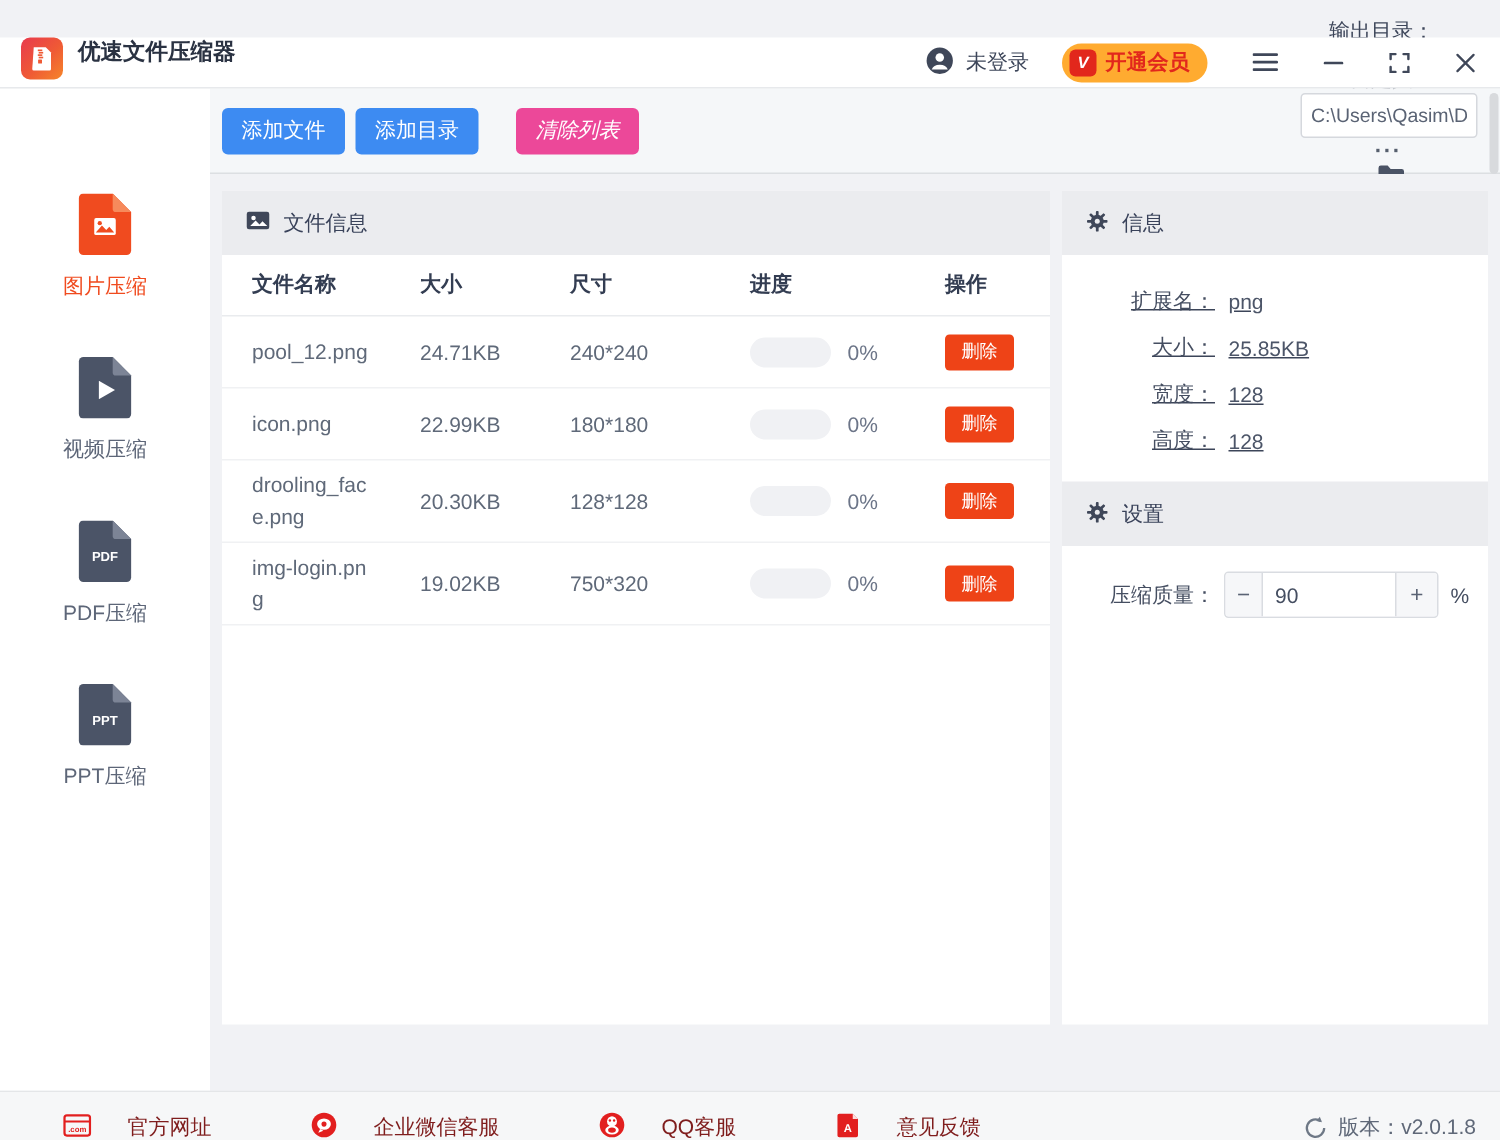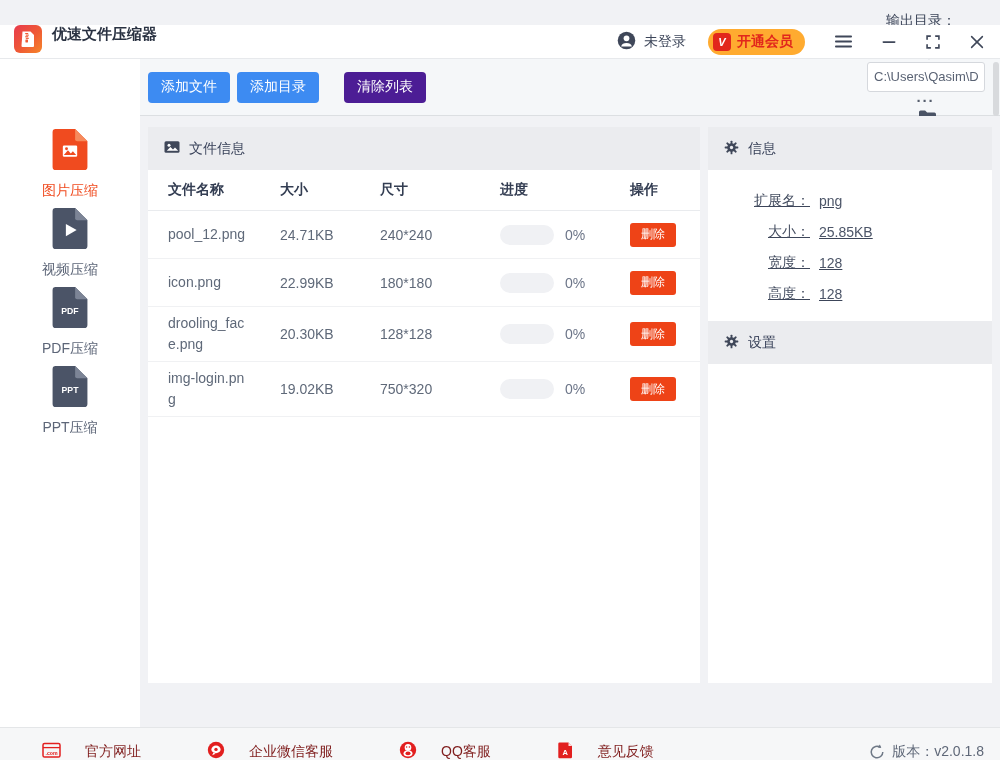--- a/index.html
+++ b/index.html
@@ -14,31 +14,31 @@
   .tb-right { margin-left:auto; display:flex; align-items:center; }
   .login-wrap { display:flex; align-items:center; cursor:pointer; }
   .login-text { margin-left:8px; color:#3c4559; }
   .vip-pill { margin-left:22px; background:#ffab30; border-radius:14px; height:26px; display:flex; align-items:center; padding:0 12px 0 5px; cursor:pointer; }
   .vip-badge { width:18px; height:18px; border-radius:4px; background:#e2271c; color:#fff; font-size:11px; font-weight:700; font-style:italic; display:flex; align-items:center; justify-content:center; }
   .vip-label { margin-left:6px; color:#e2271c; font-weight:700; }
   .win-btn { margin-left:30px; display:flex; align-items:center; cursor:pointer; }
 
   
   .main-row { display:flex; height:668px; }
-  .sidebar { width:140px; background:#fff; display:flex; flex-direction:column; align-items:center; padding-top:70px; gap:8px; }
+  .sidebar { width:140px; background:#fff; display:flex; flex-direction:column; align-items:center; padding-top:70px; gap:38px; }
   .side-item { display:flex; flex-direction:column; align-items:center; cursor:pointer; }
   .side-label { margin-top:9px; color:#5d6678; }
   .side-item.active .side-label { color:#f04b1f; }
   .content { flex:1; display:flex; flex-direction:column; position:relative; }
 
   
   .toolbar { height:57px; background:#f5f7f9; border-bottom:1px solid #dcdfe2; display:flex; align-items:center; padding:0 10px 0 8px; }
   .btn { border:none; border-radius:4px; color:#fff; font-size:14px; font-family:inherit; height:31px; padding:0 13px; cursor:pointer; }
   .btn-blue { background:#3d8bf2; margin-right:7px; }
-  .btn-orange { background:#4c1d95; margin-left:18px; }
+  .btn-orange { background:#ec4899; margin-left:18px;font-style:italic; }
   .out-group { margin-left:auto; display:flex; align-items:center;flex-direction:column; }
   .out-label { color:#3c4559; }
   .radio { width:14px; height:14px; border:1.5px solid #3d8bf2; border-radius:50%; background:#fff; display:flex; align-items:center; justify-content:center; margin:0 7px 0 14px; cursor:pointer; box-shadow:0 0 0 2px rgba(61,139,242,.15); }
   .radio .dot { width:7px; height:7px; border-radius:50%; background:#3d8bf2; }
   .path-input { width:118px; height:30px; border:1px solid #d5d8dd; border-radius:3px; background:#fff; color:#5a6374; font-size:13px; font-family:inherit; padding:0 6px; margin-left:10px; }
   .more-dots { margin-left:9px; color:#565f6e; font-weight:700; letter-spacing:1px; cursor:pointer; font-size:15px; }
   .folder-btn { margin-left:12px; cursor:pointer; display:flex; }
   .btn-start { background:#ee4317; height:38px; padding:0 17px; font-size:20px; margin-left:22px; margin-right:2px; }
 
   
@@ -327,20 +327,31 @@
                     <rect x="7.9" y="0.8" width="2.2" height="4.2" rx="0.7" transform="rotate(225 9 9)"></rect>
                     <rect x="7.9" y="0.8" width="2.2" height="4.2" rx="0.7" transform="rotate(270 9 9)"></rect>
                     <rect x="7.9" y="0.8" width="2.2" height="4.2" rx="0.7" transform="rotate(315 9 9)"></rect>
                     <circle cx="9" cy="9" r="5.2"></circle>
                   </g>
                   <circle cx="9" cy="9" r="2" fill="#ebecef"></circle>
                 </svg>
             </span>
             <span class="hd-label">设置</span>
           </div>
+          <div class="set-body">
+            <div class="quality-row">
+              <span class="info-label">压缩质量：</span>
+              <span class="stepper">
+                <button class="step-btn step-minus">−</button>
+                <input class="qty-input" type="text" value="90" style="">
+                <button class="step-btn step-plus">+</button>
+              </span>
+              <span class="pct">%</span>
+            </div>
+          </div>
         </section>
       </div>
       <div class="scroll-thumb"></div>
     </div>
   </div>
 
   <footer class="footer">
     <div class="f-link">
       <span>
         <svg width="19" height="17" viewBox="0 0 19 17">

